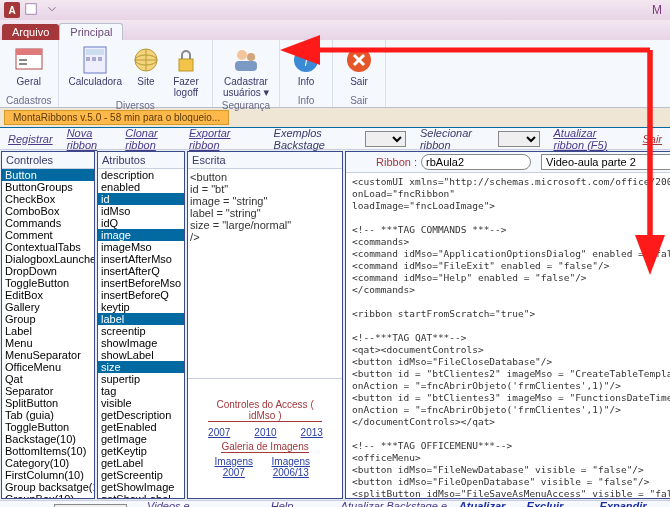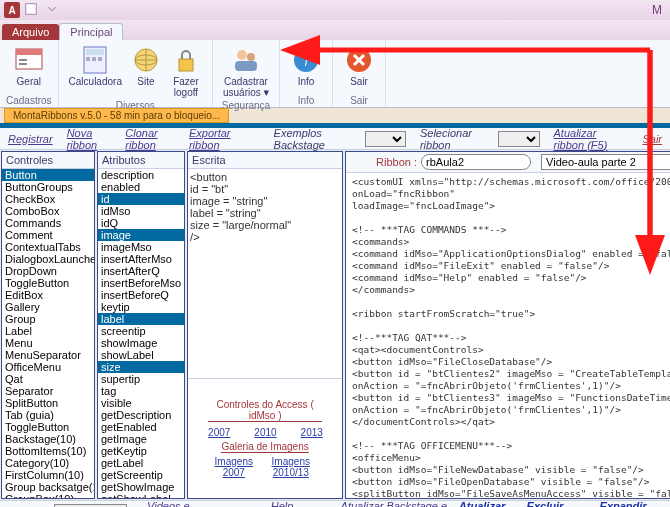--- a/index.html
+++ b/index.html
@@ -11,21 +11,21 @@
 .tabstrip { height: 20px; background: linear-gradient(#f3e7f1,#e7d4e6); display: flex; align-items: flex-end; padding-left: 2px; }
 .file-tab { background: #a4373a; color: #fff; padding: 2px 10px; border-radius: 3px 3px 0 0; cursor: pointer; }
 .tab-active { background: #f5f8fd; padding: 2px 10px; border: 1px solid #b8bfcf; border-bottom: none; border-radius: 3px 3px 0 0; color: #6b4a7a; }
 .ribbon { height: 68px; background: #f5f8fd; border-bottom: 1px solid #b8bfcf; display: flex; }
 .ribbon-group { display: flex; flex-direction: column; align-items: center; border-right: 1px solid #d8dfed; padding: 2px 6px 1px; }
 .ribbon-group-row { display: flex; flex: 1; }
 .ribbon-btn { display: flex; flex-direction: column; align-items: center; padding: 2px 4px; cursor: pointer; min-width: 40px; }
 .ribbon-btn .icon-slot { width: 32px; height: 32px; display: flex; align-items: center; justify-content: center; }
 .ribbon-btn span.lbl { text-align: center; line-height: 11px; color: #3a3a6b; font-size: 10px; }
 .ribbon-group-label { font-size: 10px; color: #6b6b8a; text-align: center; }
-.docbar { height: 20px; background: #f0e6d6; display: flex; align-items: center; padding-left: 4px; border-bottom: 5px solid #0369a1;}
+.docbar { height: 20px; background: #f0e6d6; display: flex; align-items: center; padding-left: 4px; border-bottom: 1px solid #0369a1;}
 .doc-tab { background: #ffb94a; padding: 1px 8px; border: 1px solid #d49a2a; font-size: 10px; color:#5a3a0a; }
 .linkbar { height: 22px; background: #f5f8fd; display: flex; align-items: center; padding: 0 8px; gap: 14px; border-bottom: 1px solid #c9cfe0;}
 .linkbar a { color: #4a3a8a; text-decoration: underline; font-style: italic; cursor: pointer; }
 .linkbar .spacer { flex: 1; }
 .linkbar .lbl { color: #3a3a6b; font-style: italic; }
 .linkbar select { width: 54px; height: 16px; border:1px solid #888; }
 .linkbar .sair { color: #a4373a; margin-left: auto;}
 .main { display: flex; height: 350px; }
 .col { border: 1px solid #3a4a8a; margin: 1px; background: #fff; display: flex; flex-direction: column; }
 .col-controles { width: 94px; }
@@ -273,21 +273,21 @@
     <div class="escrita-bottom">
       <span class="hdr">Controles do Access ( idMso )</span>
       <div class="links">
         <a>2007</a>
         <a>2010</a>
         <a>2013</a>
       </div>
       <span class="hdr">Galeria de Imagens</span>
       <div class="img-links">
         <a>Imagens 2007</a>
-        <a>Imagens 2010/13</a>
+        <a>Imagens 2006/13</a>
       </div>
     </div>
   </div>
   <div class="col col-xml">
     <div class="xml-head">
       <span class="r-lbl">Ribbon :</span>
       <input class="rn" value="rbAula2" style="">
       <input class="rd" value="Video-aula parte 2" style="">
     </div>
     <div class="xml-body">&lt;customUI xmlns="http://schemas.microsoft.com/office/2006/01/customui"

